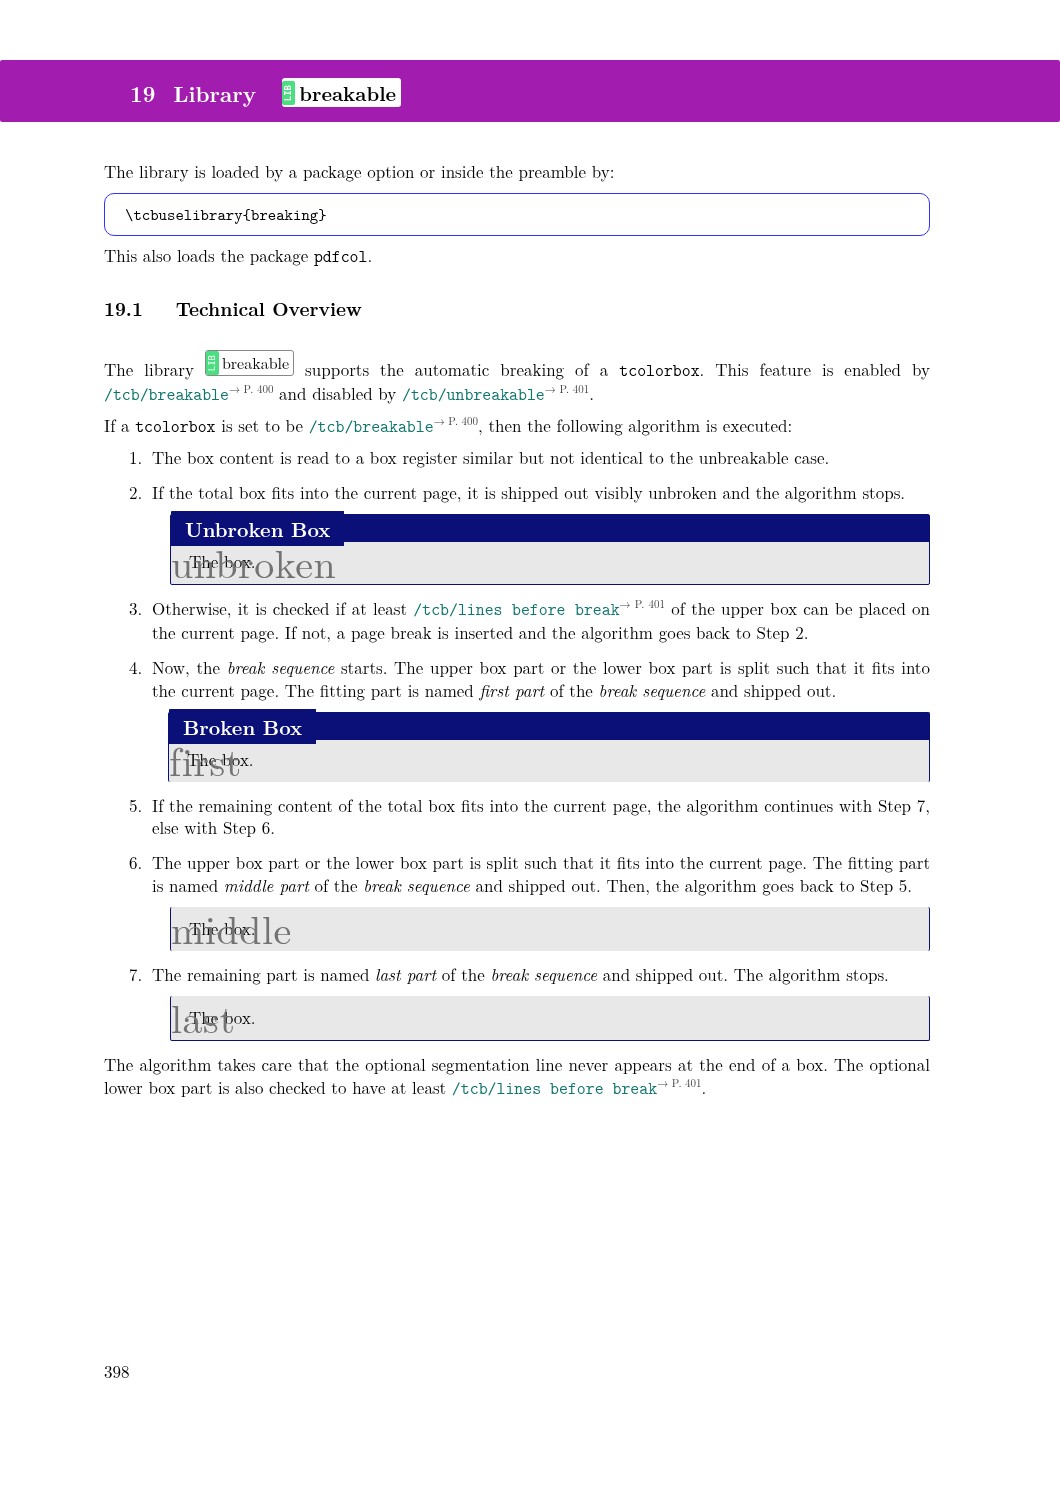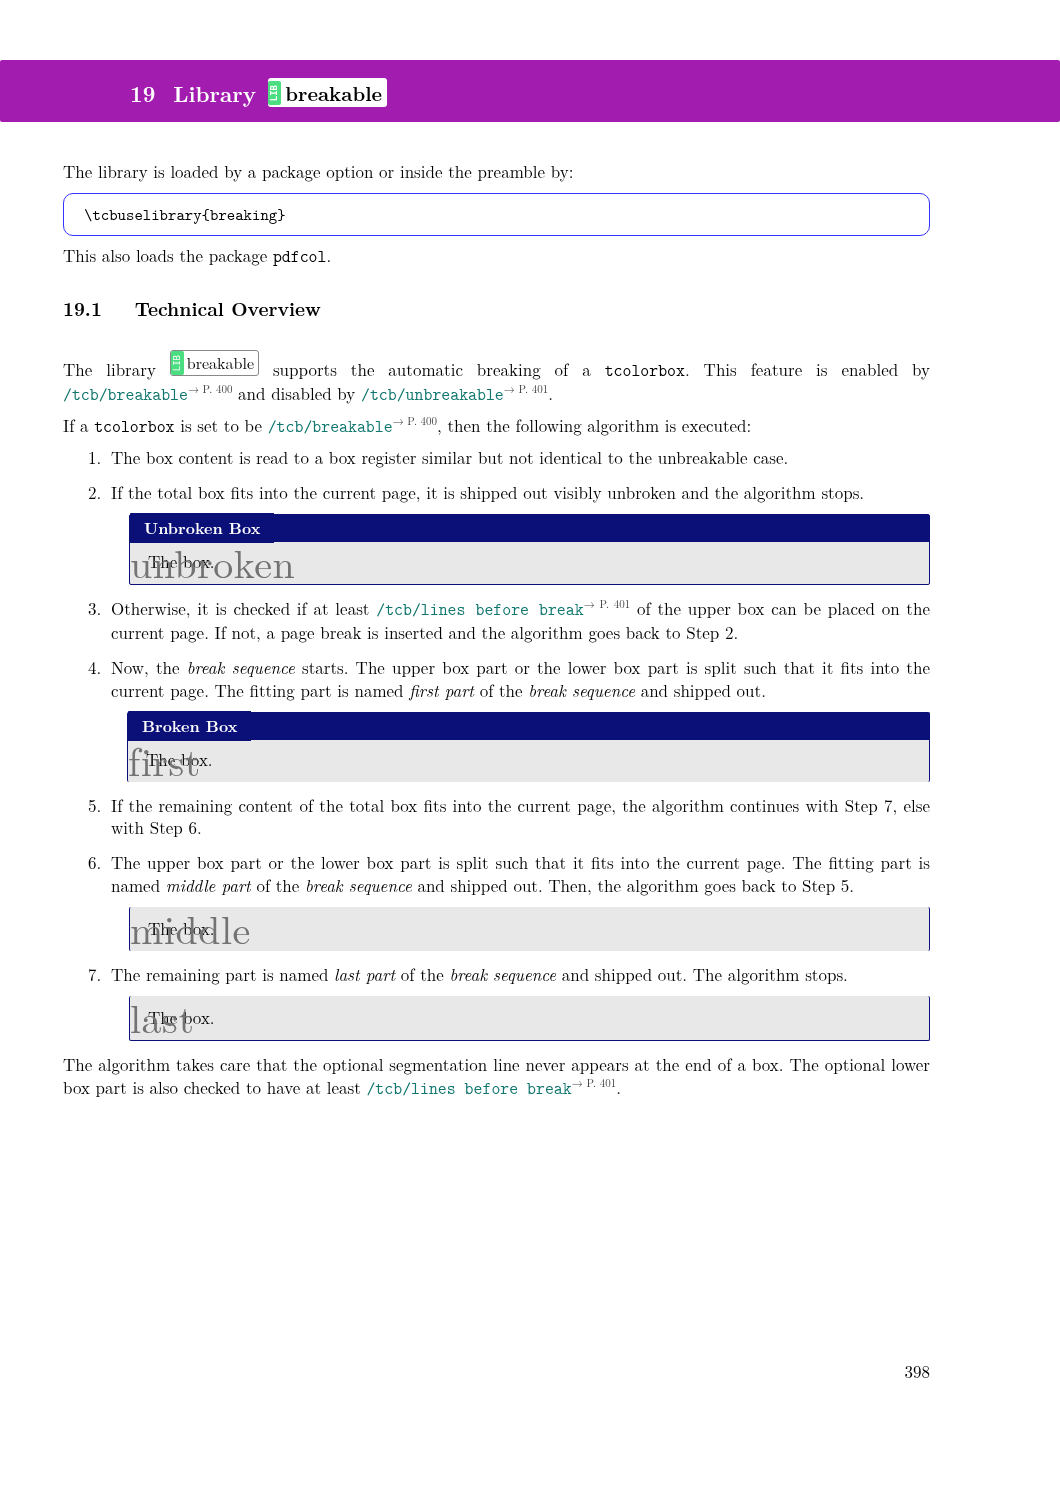--- a/index.html
+++ b/index.html
@@ -52,21 +52,21 @@
     display: inline-flex;
     align-items: center;
     gap: 3px;
     border: 1px solid #888;
     padding: 0 4px 0 0;
     border-radius: 3px;
     font-size: 16px;
     vertical-align: 1px;
   }
   .content {
-    padding: 30px 130px 0 63px;
+    padding: 30px 130px 0 104px;
     text-align: justify;
   }
   .code-box {
     border: 1px solid #3333ff;
     border-radius: 10px;
     padding: 10px 20px;
     margin: 10px 0 8px 0;
     font-family: "Latin Modern Mono", "Courier New", monospace;
     font-size: 16px;
   }
@@ -87,21 +87,21 @@
     border: 1.5px solid #0a1078;
     position: relative;
     border-radius: 2px;
   }
   .tbox .title {
     background: #0a1078;
     color: #fff;
     font-weight: bold;
     padding: 4px 14px;
     display: inline-block;
-    font-size: 16px;
+    font-size: 20px;
     border-top-left-radius: 1px;
   }
   .tbox .title-strip {
     background: #0a1078;
     height: 27px;
     display: flex;
     align-items: center;
   }
   .tbox .body {
     padding: 8px 18px 10px 18px;
@@ -117,33 +117,33 @@
     font-size: 40px;
     color: #737373;
     pointer-events: none;
     letter-spacing: 0.5px;
     font-family: "Latin Modern Roman", Georgia, serif;
   }
   .tbox.first  { border-bottom: none; margin-left: 16px; }
   .tbox.middle { border-top: none; border-bottom: none; margin-top: 10px; }
   .tbox.last   { border-top: none; margin-top: 10px; }
   .page-number {
-    text-align: right;
+    text-align: left;
     margin-top: 260px;
     font-size: 17px;
   }
   p { margin: 8px 0; }
 </style>
 </head>
 <body>
 
 <div class="header-bar">
   <h1>
     <span>19</span>
-    <span style="display:inline-flex;align-items:center;gap:12px;">
+    <span style="display:inline-flex;align-items:center;gap:26px;">
       <span>Library</span>
       <span class="lib-tag">
         <span class="lib-icon">LIB</span>
         <span>breakable</span>
       </span>
     </span>
   </h1>
 </div>
 
 <div class="content">

